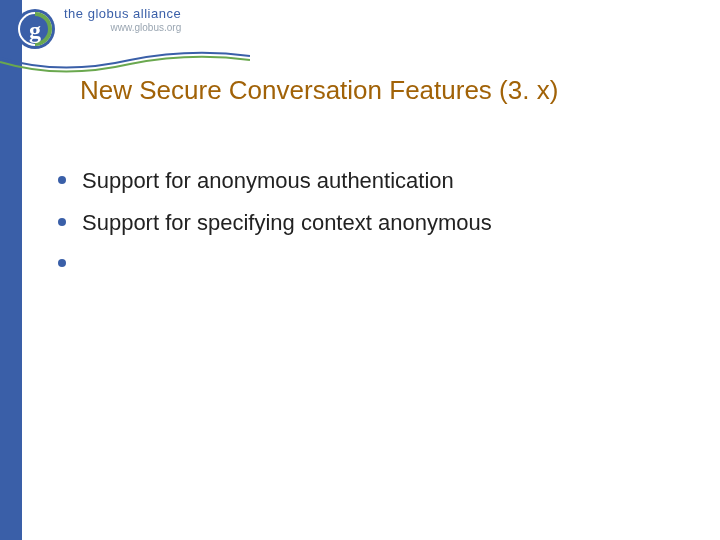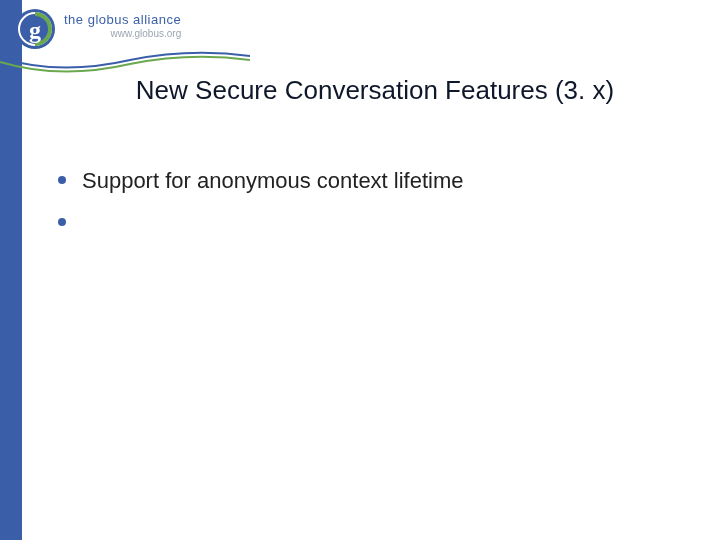--- a/index.html
+++ b/index.html
@@ -24,21 +24,20 @@
     position: absolute;
     left: 12px;
     top: 6px;
     display: flex;
     align-items: flex-start;
     gap: 6px;
   }
   .logo-text {
     display: flex;
     flex-direction: column;
-    margin-top: 6px;
   }
   .alliance-line {
     font-size: 13px;
     letter-spacing: 0.5px;
     color: #3a5fa8;
     font-weight: 500;
   }
   .url-line {
     font-size: 10px;
     color: #9aa6b2;
@@ -52,22 +51,21 @@
     top: 48px;
     width: 250px;
     height: 30px;
     pointer-events: none;
   }
   .title {
     position: absolute;
     left: 80px;
     top: 74px;
     width: 590px;
-    text-align: center;
-    color: #0f172a;
+    color: #a16207;
     font-size: 26px;
     line-height: 1.25;
     font-weight: 400;
   }
   .bullets {
     position: absolute;
     left: 58px;
     top: 166px;
     width: 610px;
   }
@@ -113,18 +111,22 @@
 <svg class="swoosh" viewBox="0 0 250 30">
   <path d="M0 10 Q 60 28 130 12 Q 190 0 250 8" fill="none" stroke="#3a5fa8" stroke-width="2"></path>
   <path d="M0 14 Q 60 32 130 16 Q 190 4 250 12" fill="none" stroke="#6aa84f" stroke-width="2"></path>
 </svg>
 
 <div class="title">New Secure Conversation Features (3. x)</div>
 
 <div class="bullets">
   <div class="bullet-row">
     <div class="dot"></div>
-    <div class="bullet-text">Support for anonymous context lifetime</div>
+    <div class="bullet-text">Support for anonymous authentication</div>
+  </div>
+  <div class="bullet-row">
+    <div class="dot"></div>
+    <div class="bullet-text">Support for specifying context anonymous</div>
   </div>
   <div class="bullet-row">
     <div class="dot"></div>
   </div>
 </div>
 
 </body></html>

